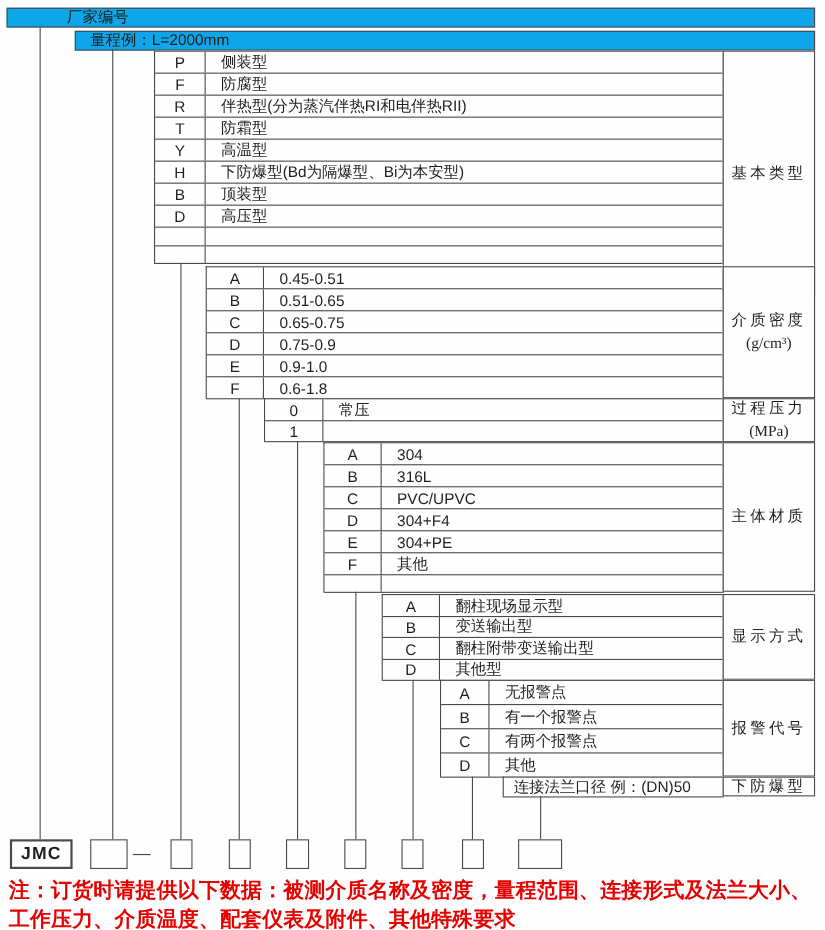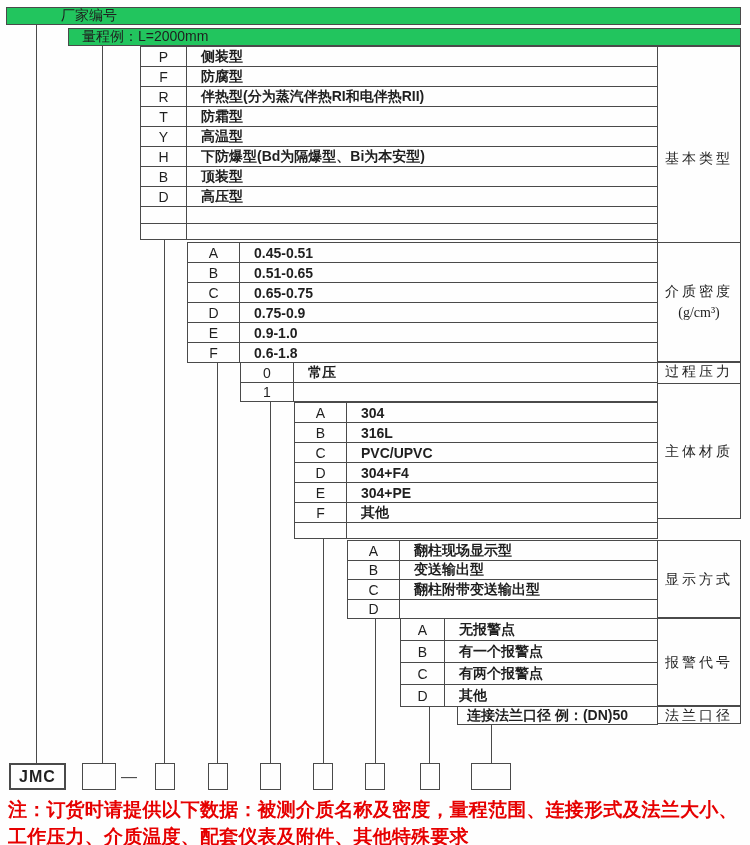--- a/index.html
+++ b/index.html
@@ -3,35 +3,35 @@
 <meta charset="utf-8">
 <style>
   :root{
     --bc:#4a4a4a;
     --tc:#1f1f1f;
   }
   html,body{margin:0;padding:0;background:#ffffff;}
   body{font-family:"Liberation Sans", sans-serif;color:var(--tc);}
   .canvas{position:relative;width:750px;height:845px;background:#fefefe;overflow:hidden;}
 
-  .box{position:absolute;border:1px solid var(--bc);box-sizing:border-box;background:#22c55e;}
+  .box{position:absolute;border:1px solid var(--bc);box-sizing:border-box;background:#0ea5e9;}
 
   
   .hdr{display:flex;align-items:center;font-size:14px;}
   .hdr .pad{padding-left:54px;}
   .range-row{display:flex;align-items:center;font-size:14px;}
   .range-text{flex:1;display:flex;align-items:center;padding-left:13px;}
   .range-label{width:84px;border-left:1px solid var(--bc);display:flex;align-items:center;justify-content:center;
     font-family:Liberation Serif, serif;letter-spacing:3px;margin-top:40px;}
 
   
   .sec{position:absolute;border:1px solid var(--bc);border-bottom:none;box-sizing:border-box;background:#fefefe;}
   .trow{display:flex;box-sizing:border-box;border-bottom:1px solid var(--bc);align-items:stretch;font-size:14px;}
   .code{display:flex;align-items:center;justify-content:center;border-right:1px solid var(--bc);box-sizing:border-box;}
-  .desc{flex:1;display:flex;align-items:center;padding-left:14px;white-space:nowrap;overflow:hidden;font-weight:bold;}
+  .desc{flex:1;display:flex;align-items:center;padding-left:14px;white-space:nowrap;overflow:hidden;}
 
   
   .lbl{position:absolute;left:657px;width:84px;border:1px solid var(--bc);box-sizing:border-box;
     display:flex;flex-direction:column;align-items:center;justify-content:center;
     font-family:"Liberation Serif", serif;font-size:14px;letter-spacing:3px;background:#fefefe;line-height:1.5;}
   .lbl .sub{letter-spacing:0px;}
 
   
   .vline{position:absolute;width:1px;background:var(--bc);}
 
@@ -179,20 +179,21 @@
     <div class="trow" style="height:19px;">
       <div class="code" style="width:52px;">B</div>
       <div class="desc">变送输出型</div>
     </div>
     <div class="trow" style="height:20px;">
       <div class="code" style="width:52px;">C</div>
       <div class="desc">翻柱附带变送输出型</div>
     </div>
     <div class="trow" style="height:19px;">
       <div class="code" style="width:52px;">D</div>
+      <div class="desc">其他型</div>
     </div>
   </div>
 
   <div class="sec" style="left:400px;top:618px;width:258px;">
     <div class="trow" style="height:22px;">
       <div class="code" style="width:44px;">A</div>
       <div class="desc">无报警点</div>
     </div>
     <div class="trow" style="height:22px;">
       <div class="code" style="width:44px;">B</div>
@@ -218,31 +219,31 @@
     <span>基本类型</span>
   </div>
   <div class="lbl" style="top:242px;height:120px;">
     <span>介质密度</span>
     <span class="sub">(g/cm³)</span>
   </div>
   <div class="lbl" style="top:362px;height:40px;">
     <span>过程压力</span>
     <span class="sub">(MPa)</span>
   </div>
-  <div class="lbl" style="top:383px;height:136px;">
+  <div class="lbl" style="top:402px;height:136px;">
     <span>主体材质</span>
   </div>
   <div class="lbl" style="top:540px;height:78px;">
     <span>显示方式</span>
   </div>
   <div class="lbl" style="top:618px;height:88px;">
     <span>报警代号</span>
   </div>
   <div class="lbl" style="top:706px;height:18px;">
-    <span>法兰口径</span>
+    <span>下防爆型</span>
   </div>
 
   <div class="vline" style="left:36px;top:25px;height:738px;"></div>
   <div class="vline" style="left:102px;top:45px;height:718px;"></div>
   <div class="vline" style="left:164px;top:239px;height:524px;"></div>
   <div class="vline" style="left:217px;top:362px;height:401px;"></div>
   <div class="vline" style="left:270px;top:401px;height:362px;"></div>
   <div class="vline" style="left:323px;top:538px;height:225px;"></div>
   <div class="vline" style="left:375px;top:618px;height:145px;"></div>
   <div class="vline" style="left:429px;top:706px;height:57px;"></div>

